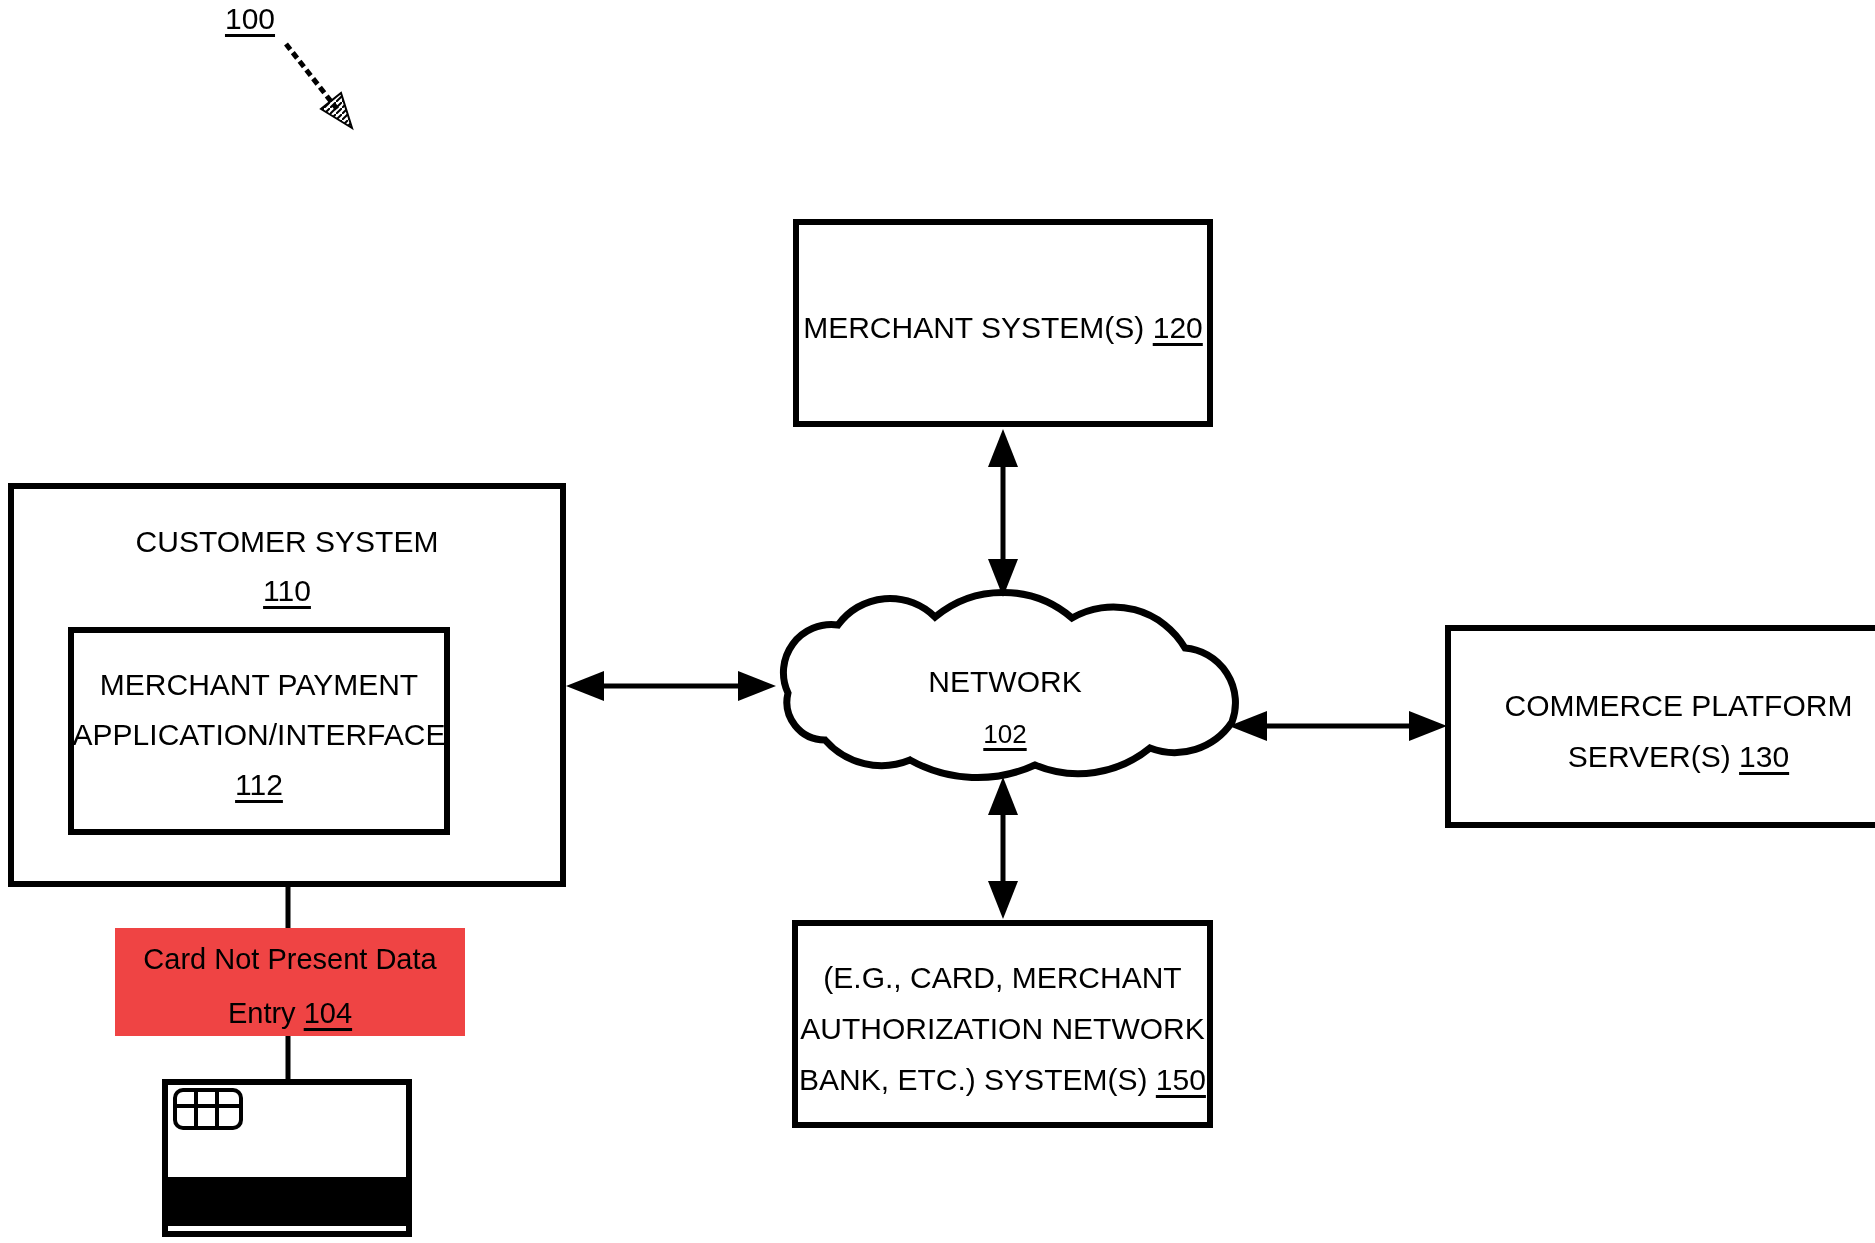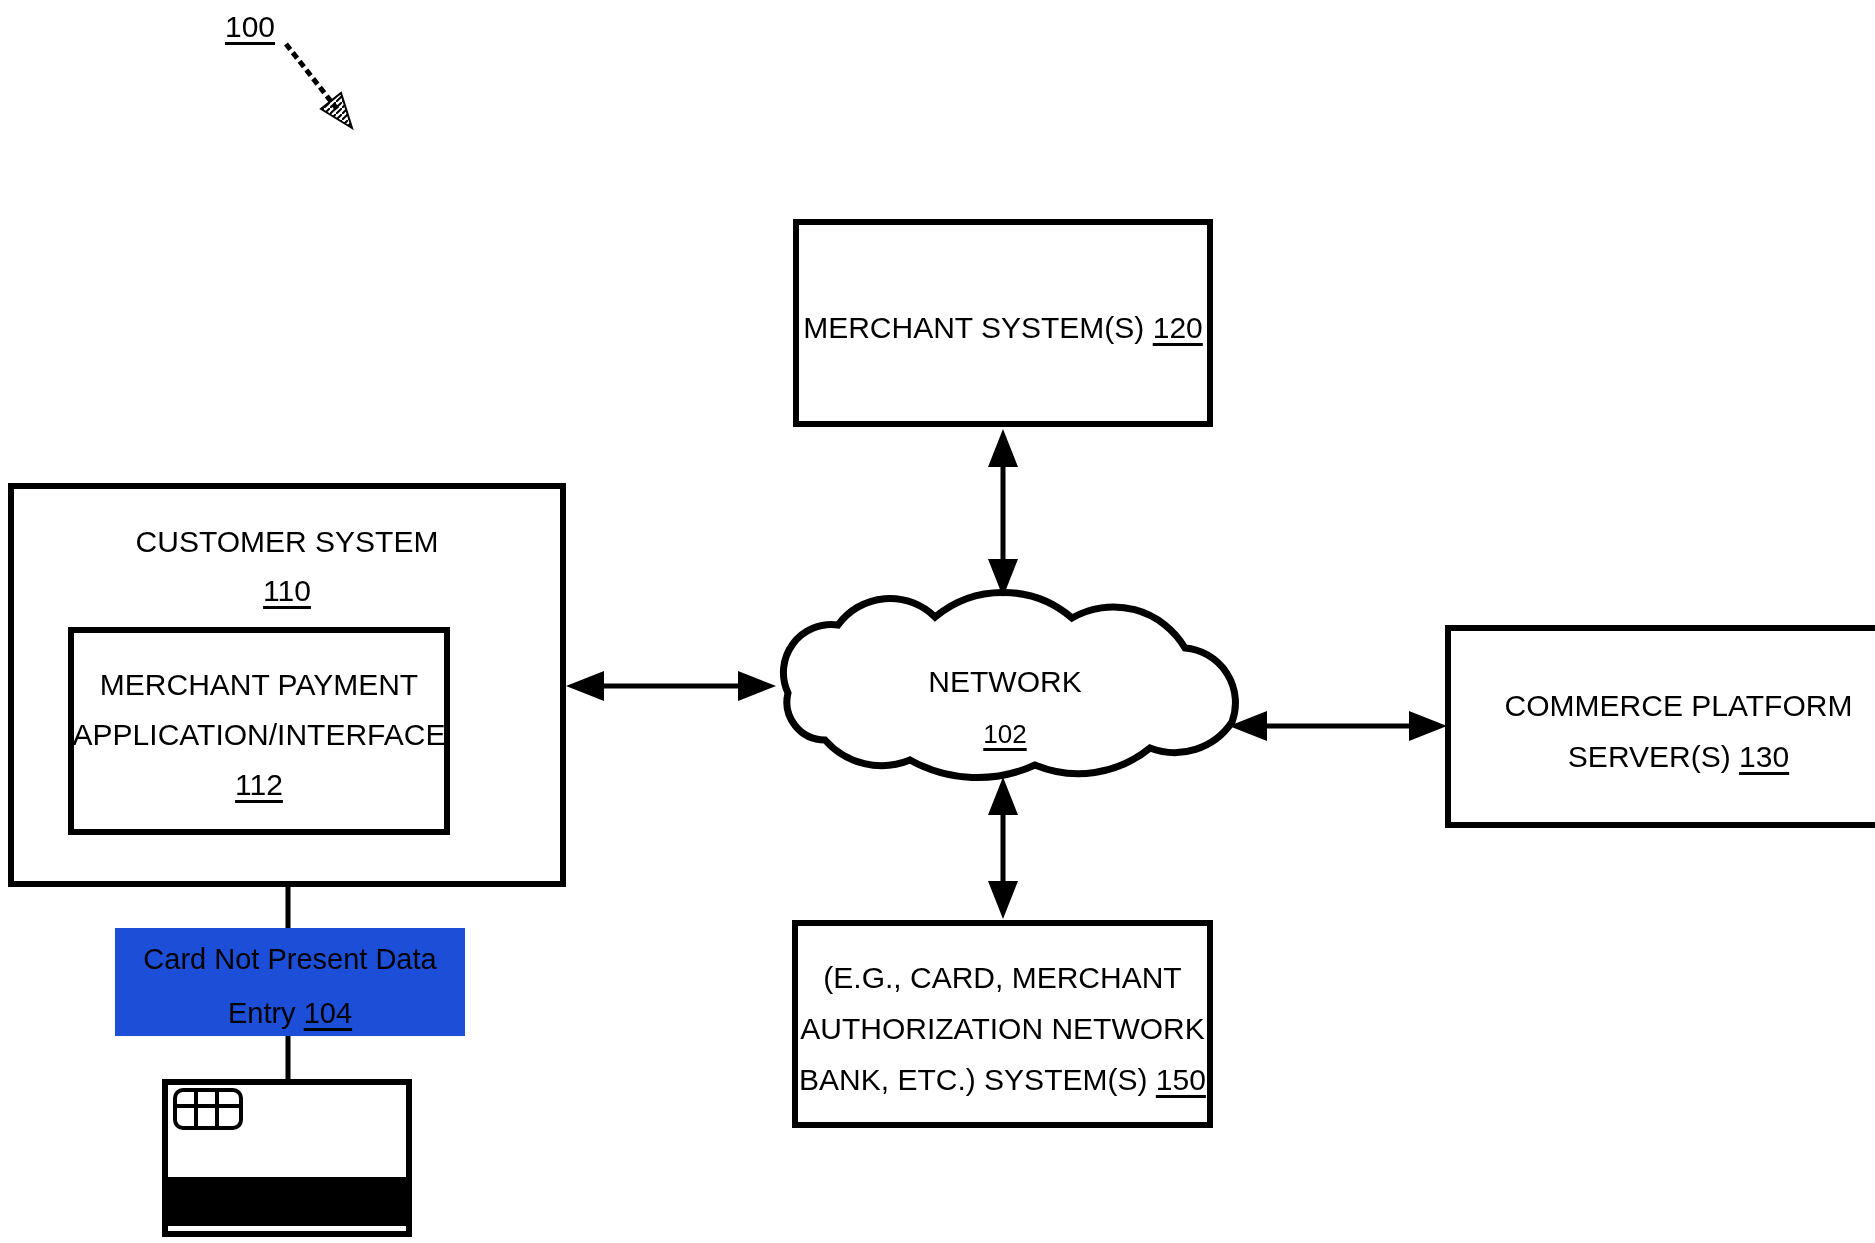--- a/index.html
+++ b/index.html
@@ -14,22 +14,22 @@
   .ref-inline{margin-left:0.28em;}
   .lbl{white-space:nowrap;margin-top:8px;}
   #merchant-box{left:793px;top:219px;width:420px;height:208px;}
   #customer-box{left:8px;top:483px;width:558px;height:404px;justify-content:flex-start;padding-top:24px;line-height:41px;}
   #payment-app-box{left:54px;top:138px;width:382px;height:208px;line-height:42px;}
   #commerce-box{left:1445px;top:625px;width:467px;height:203px;}
   #auth-box{left:792px;top:920px;width:421px;height:208px;}
   .floating-label{position:absolute;z-index:3;text-align:center;}
   #network-name{left:880px;top:665px;width:250px;font-size:30px;}
   #network-ref{left:880px;top:719px;width:250px;font-size:26px;}
-  #card-label{left:115px;top:928px;width:350px;font-size:29px;line-height:46px;background:#1d4ed8;}
-  #figure-ref{left:205px;top:2px;width:90px;font-size:30px;margin-top:8px;}
+  #card-label{left:115px;top:928px;width:350px;font-size:29px;line-height:46px;background:#ef4444;}
+  #figure-ref{left:205px;top:2px;width:90px;font-size:30px;}
   
   #card-icon{position:absolute;left:162px;top:1079px;width:250px;height:158px;
              border:6px solid #000;box-sizing:border-box;background:#fff;z-index:2;}
   #card-chip{position:absolute;left:5px;top:3px;width:70px;height:42px;
              border:4px solid #000;border-radius:10px;box-sizing:border-box;}
   .chip-line{position:absolute;background:#000;}
   .chip-v1{left:17px;top:0;width:4px;height:100%;}
   .chip-v2{left:38px;top:0;width:4px;height:100%;}
   .chip-h{left:0;top:12px;width:100%;height:4px;}
   #card-stripe{position:absolute;left:0;top:92px;width:100%;height:49px;background:#000;}

